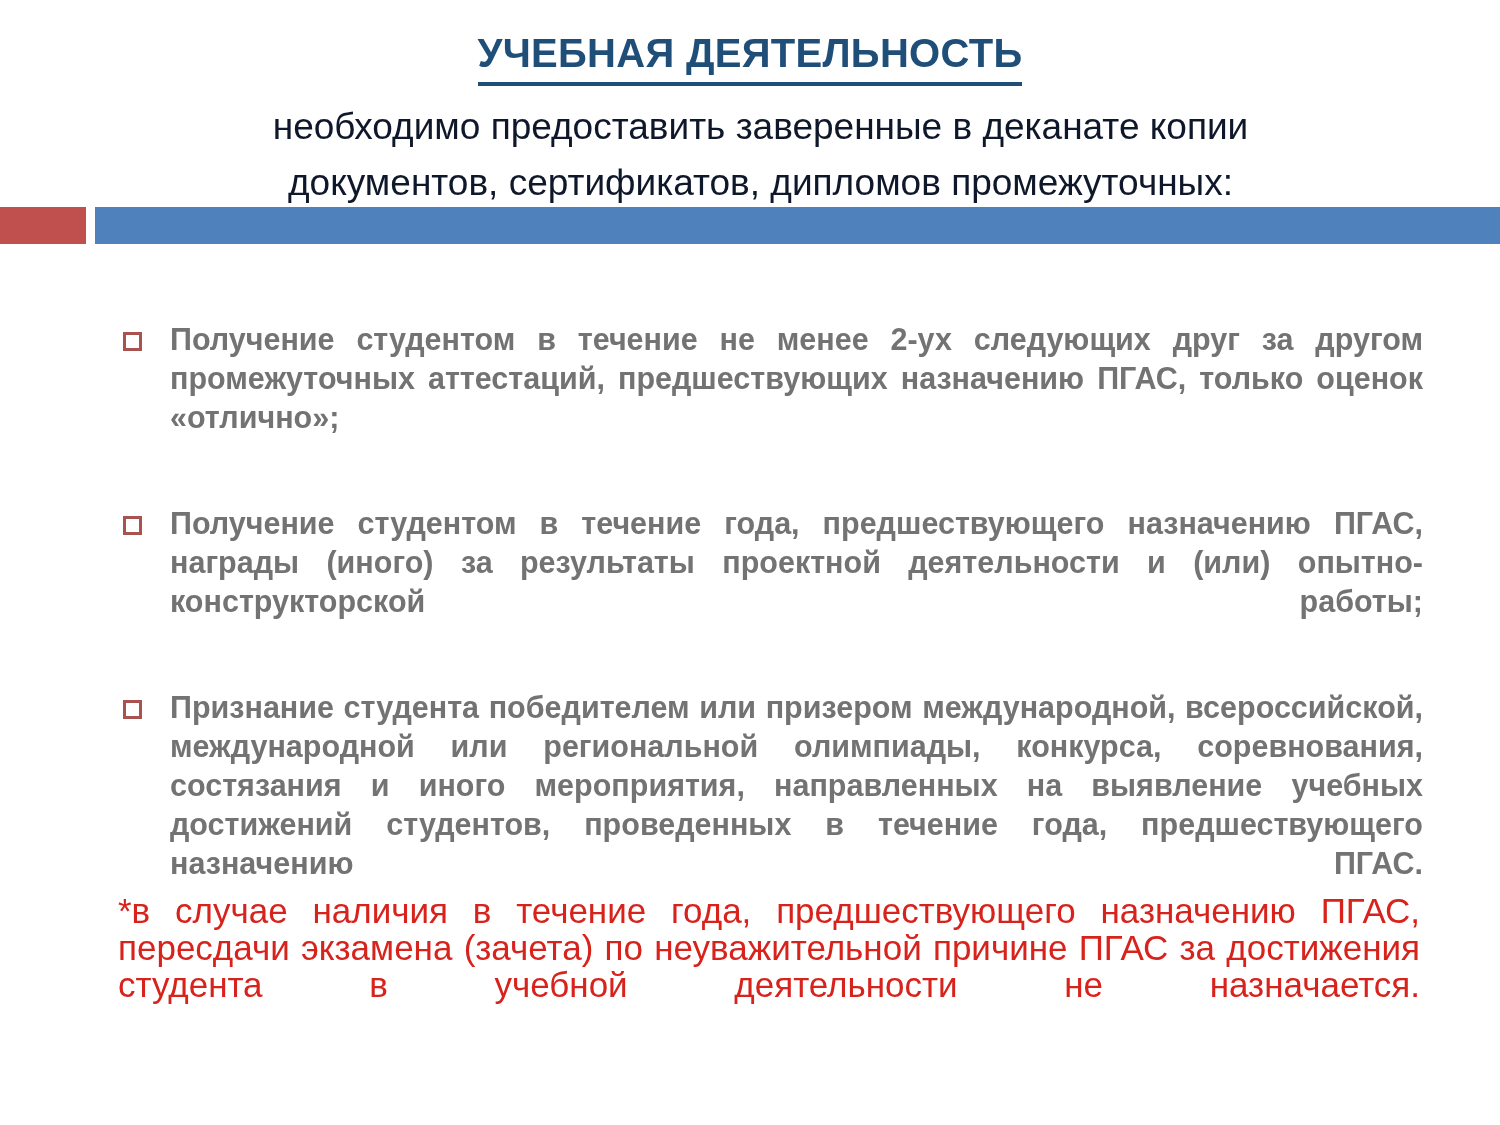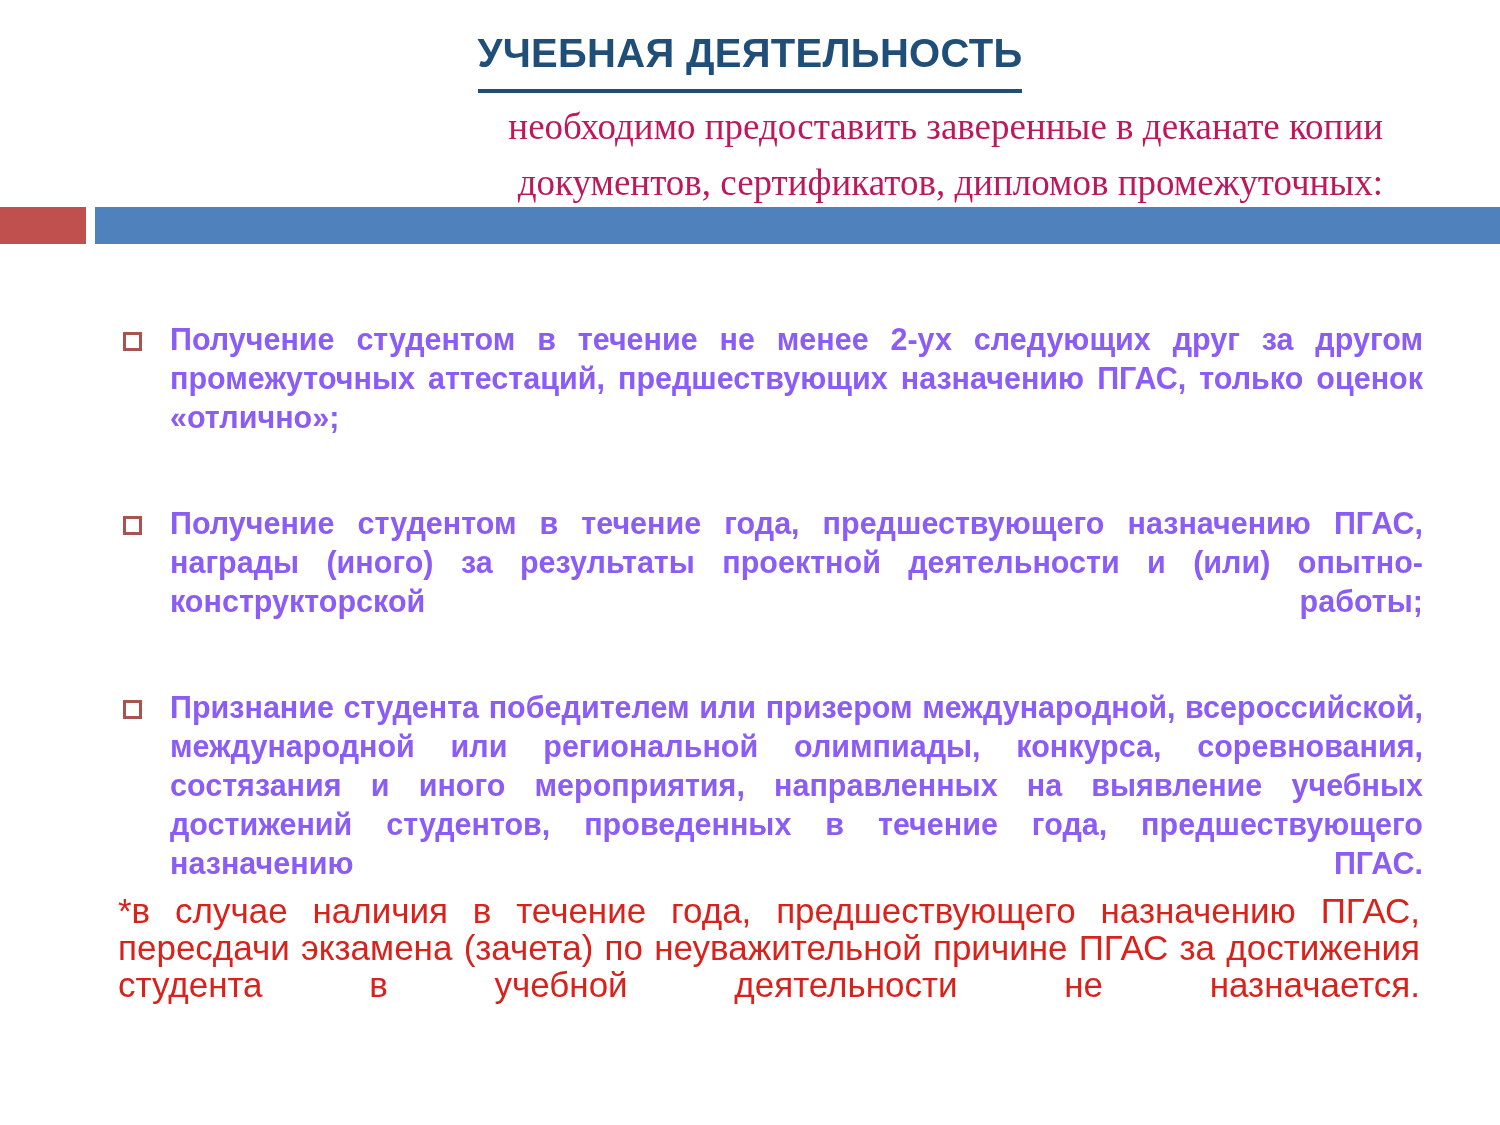--- a/index.html
+++ b/index.html
@@ -33,33 +33,32 @@
     width: 1500px;
     text-align: center;
     font-size: 40px;
     font-weight: bold;
     color: #1F4E79;
     letter-spacing: 0.3px;
     white-space: nowrap;
   }
   .slide-title span.tt {
     border-bottom: 4px solid #1F4E79;
-    padding-bottom: 14px;
+    padding-bottom: 7px;
   }
   .slide-subtitle {
     position: absolute;
     top: 99px;
     left: 138px;
     width: 1245px;
-    text-align: right;
+    text-align: center;
     font-size: 37px;
     line-height: 56px;
-    color: #be185d;
+    color: #0f172a;
     font-weight: normal;
-    font-family: Liberation Serif, serif;
   }
   .subtitle-line {
     display: block;
     white-space: nowrap;
   }
 
   
   .bar-red {
     position: absolute;
     left: 0;
@@ -91,21 +90,21 @@
     top: 76px;
     width: 1305px;
   }
   .bullet-item {
     position: relative;
     padding-left: 52px;
     margin-bottom: 28px;
     font-size: 30.5px;
     line-height: 39px;
     font-weight: bold;
-    color: #8b5cf6;
+    color: #737373;
     text-align: justify;
     text-justify: inter-word;
   }
   .bullet-item:last-child {
     margin-bottom: 0;
   }
   .bullet-marker {
     position: absolute;
     left: 5px;
     top: 12px;

